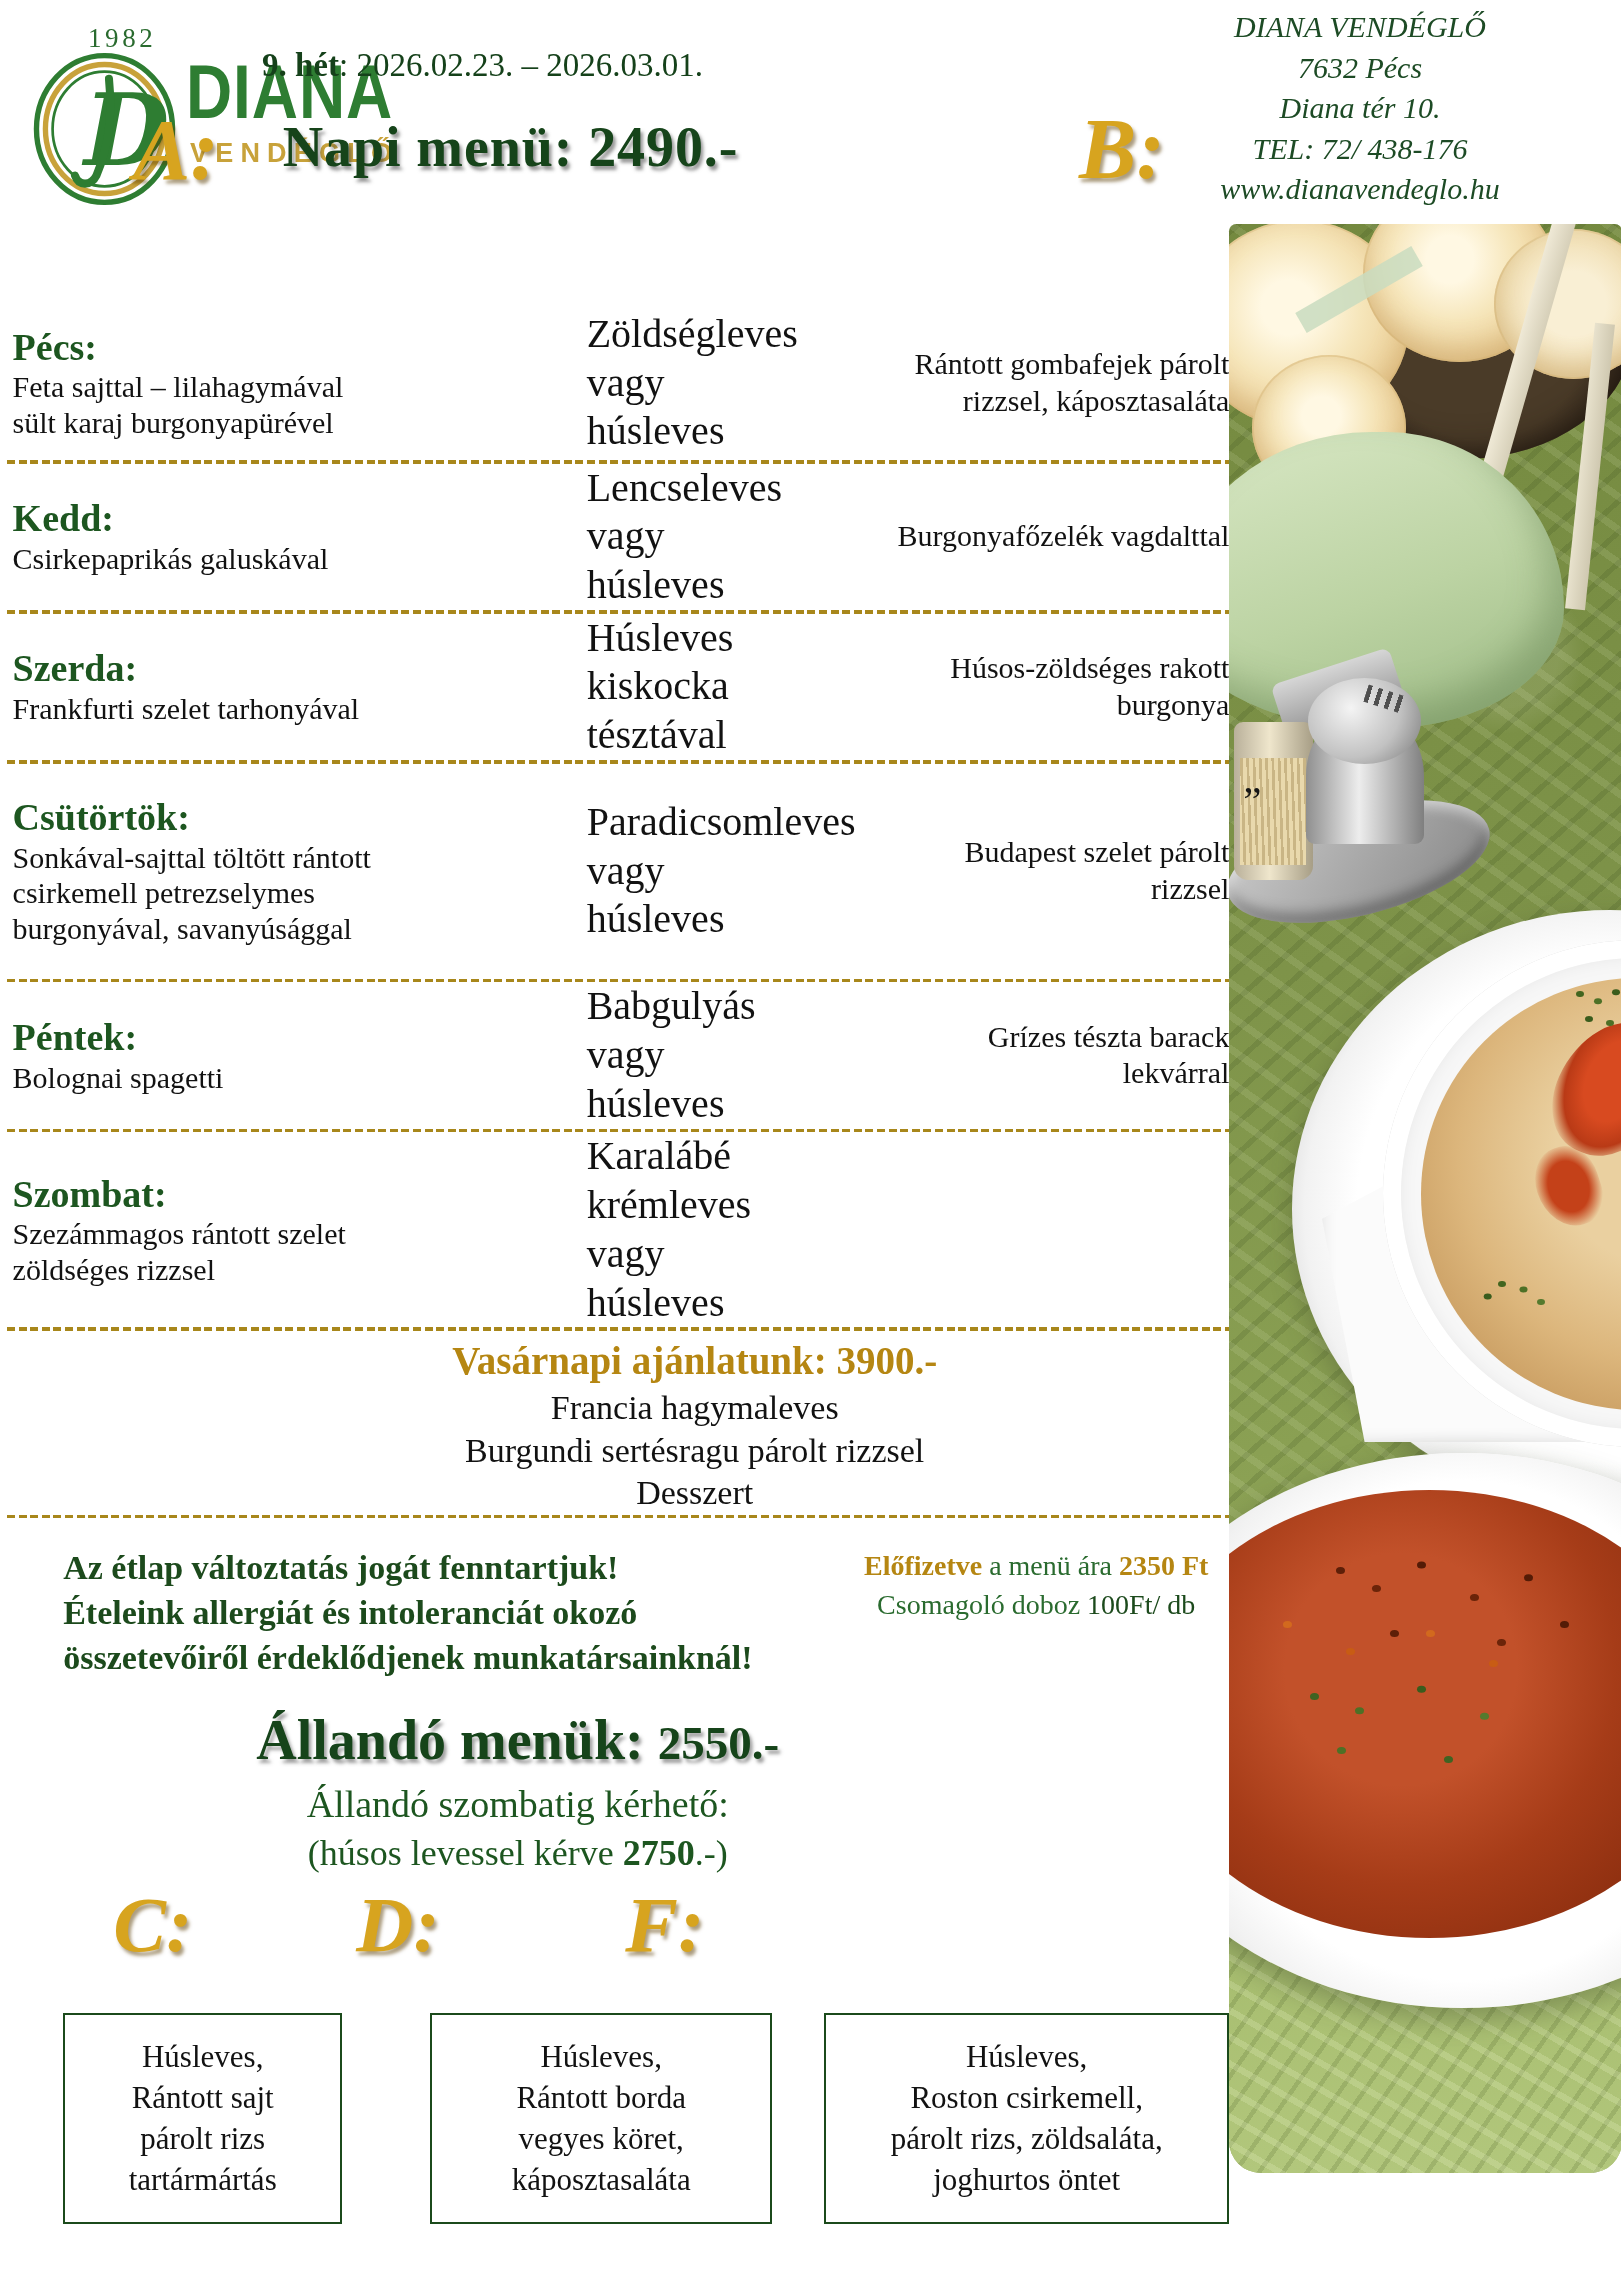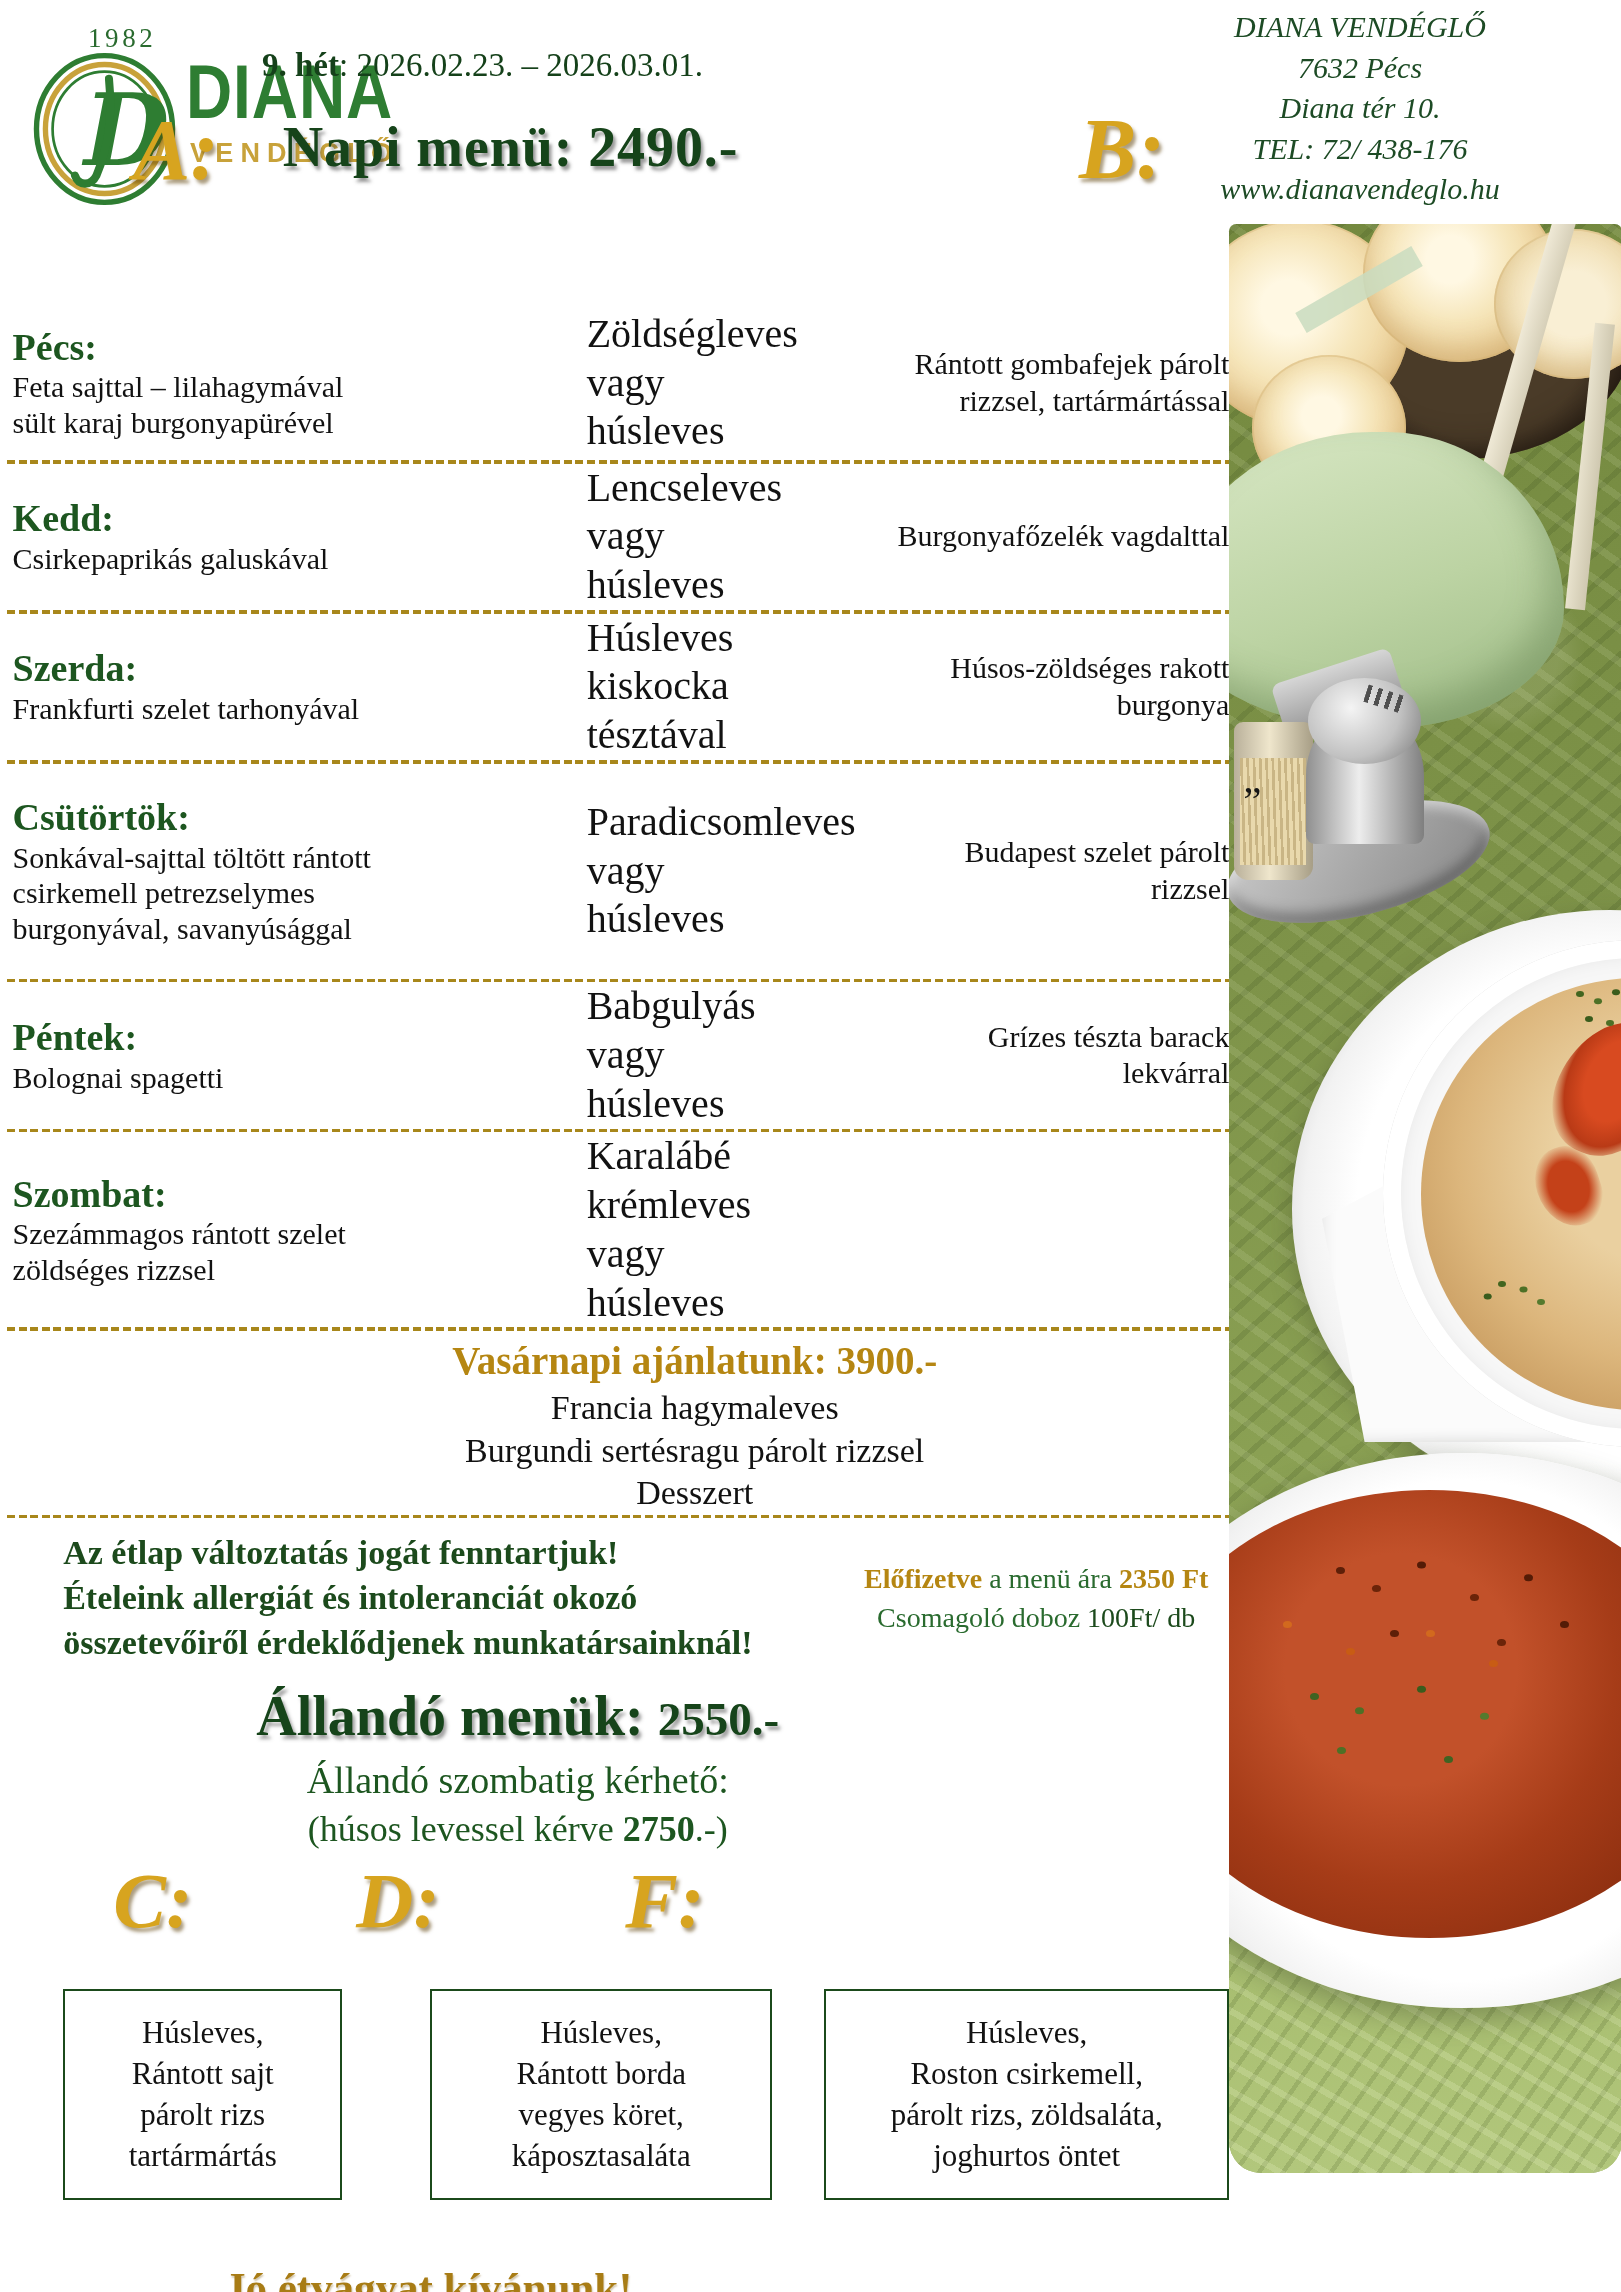--- a/index.html
+++ b/index.html
@@ -39,21 +39,21 @@
   .cell-a{padding-left:5.4px;}
   .cell-soup{text-align:center;}
   .soup{display:inline-block;max-width:217px;font-size:40px;line-height:1.22;text-align:left;}
   .cell-b{text-align:right;padding-right:1.8px;}
   .dishb{display:inline-block;max-width:333px;font-size:30px;line-height:1.22;text-align:right;}
 
   .sunday{min-height:170px;text-align:center;padding-left:152px;padding-top:5.4px;box-sizing:border-box;}
   .sunday-title{font-size:39px;font-weight:bold;color:#b58612;line-height:1.3;}
   .sunday-items{font-size:34px;line-height:1.25;color:#121212;}
 
-  .notes{display:flex;align-items:center;min-height:152px;margin-top:4px;}
+  .notes{display:flex;align-items:flex-start;min-height:152px;margin-top:28px;}
   .notes-left{margin-left:56px;width:779px;font-size:34px;font-weight:bold;color:#1c4a1c;line-height:1.32;}
   .notes-right{width:376px;flex:1;text-align:center;font-size:28px;line-height:1.4;}
   .gold-bold{color:#b58612;font-weight:bold;}
   .green-reg{color:#2a6b2f;font-weight:normal;}
   .green-bold{color:#1c4a1c;font-weight:normal;}
 
   .standing{width:1021px;text-align:center;}
   .standing-title{margin-top:9px;font-size:56px;font-weight:bold;color:#16441a;
                   text-shadow:2.7px 3.6px 3.6px rgba(70,70,70,.5);line-height:1.2;}
   .standing-title .price{font-size:47px;}
@@ -193,21 +193,21 @@
   <div class="gold-letter letter-b">B:</div>
 
   <div class="menu">
 
     <div class="mrow r0">
       <div class="cell-a">
         <div class="day-name">Pécs:</div>
         <div class="dish">Feta sajttal – lilahagymával sült karaj burgonyapürével</div>
       </div>
       <div class="cell-soup"><span class="soup">Zöldségleves vagy húsleves</span></div>
-      <div class="cell-b"><span class="dishb">Rántott gombafejek párolt rizzsel, tartármártással</span></div>
+      <div class="cell-b"><span class="dishb">Rántott gombafejek párolt rizzsel, káposztasaláta</span></div>
     </div>
     <div class="sep"></div>
 
     <div class="mrow r1">
       <div class="cell-a">
         <div class="day-name">Kedd:</div>
         <div class="dish">Csirkepaprikás galuskával</div>
       </div>
       <div class="cell-soup"><span class="soup">Lencseleves vagy húsleves</span></div>
       <div class="cell-b"><span class="dishb">Burgonyafőzelék vagdalttal</span></div>

